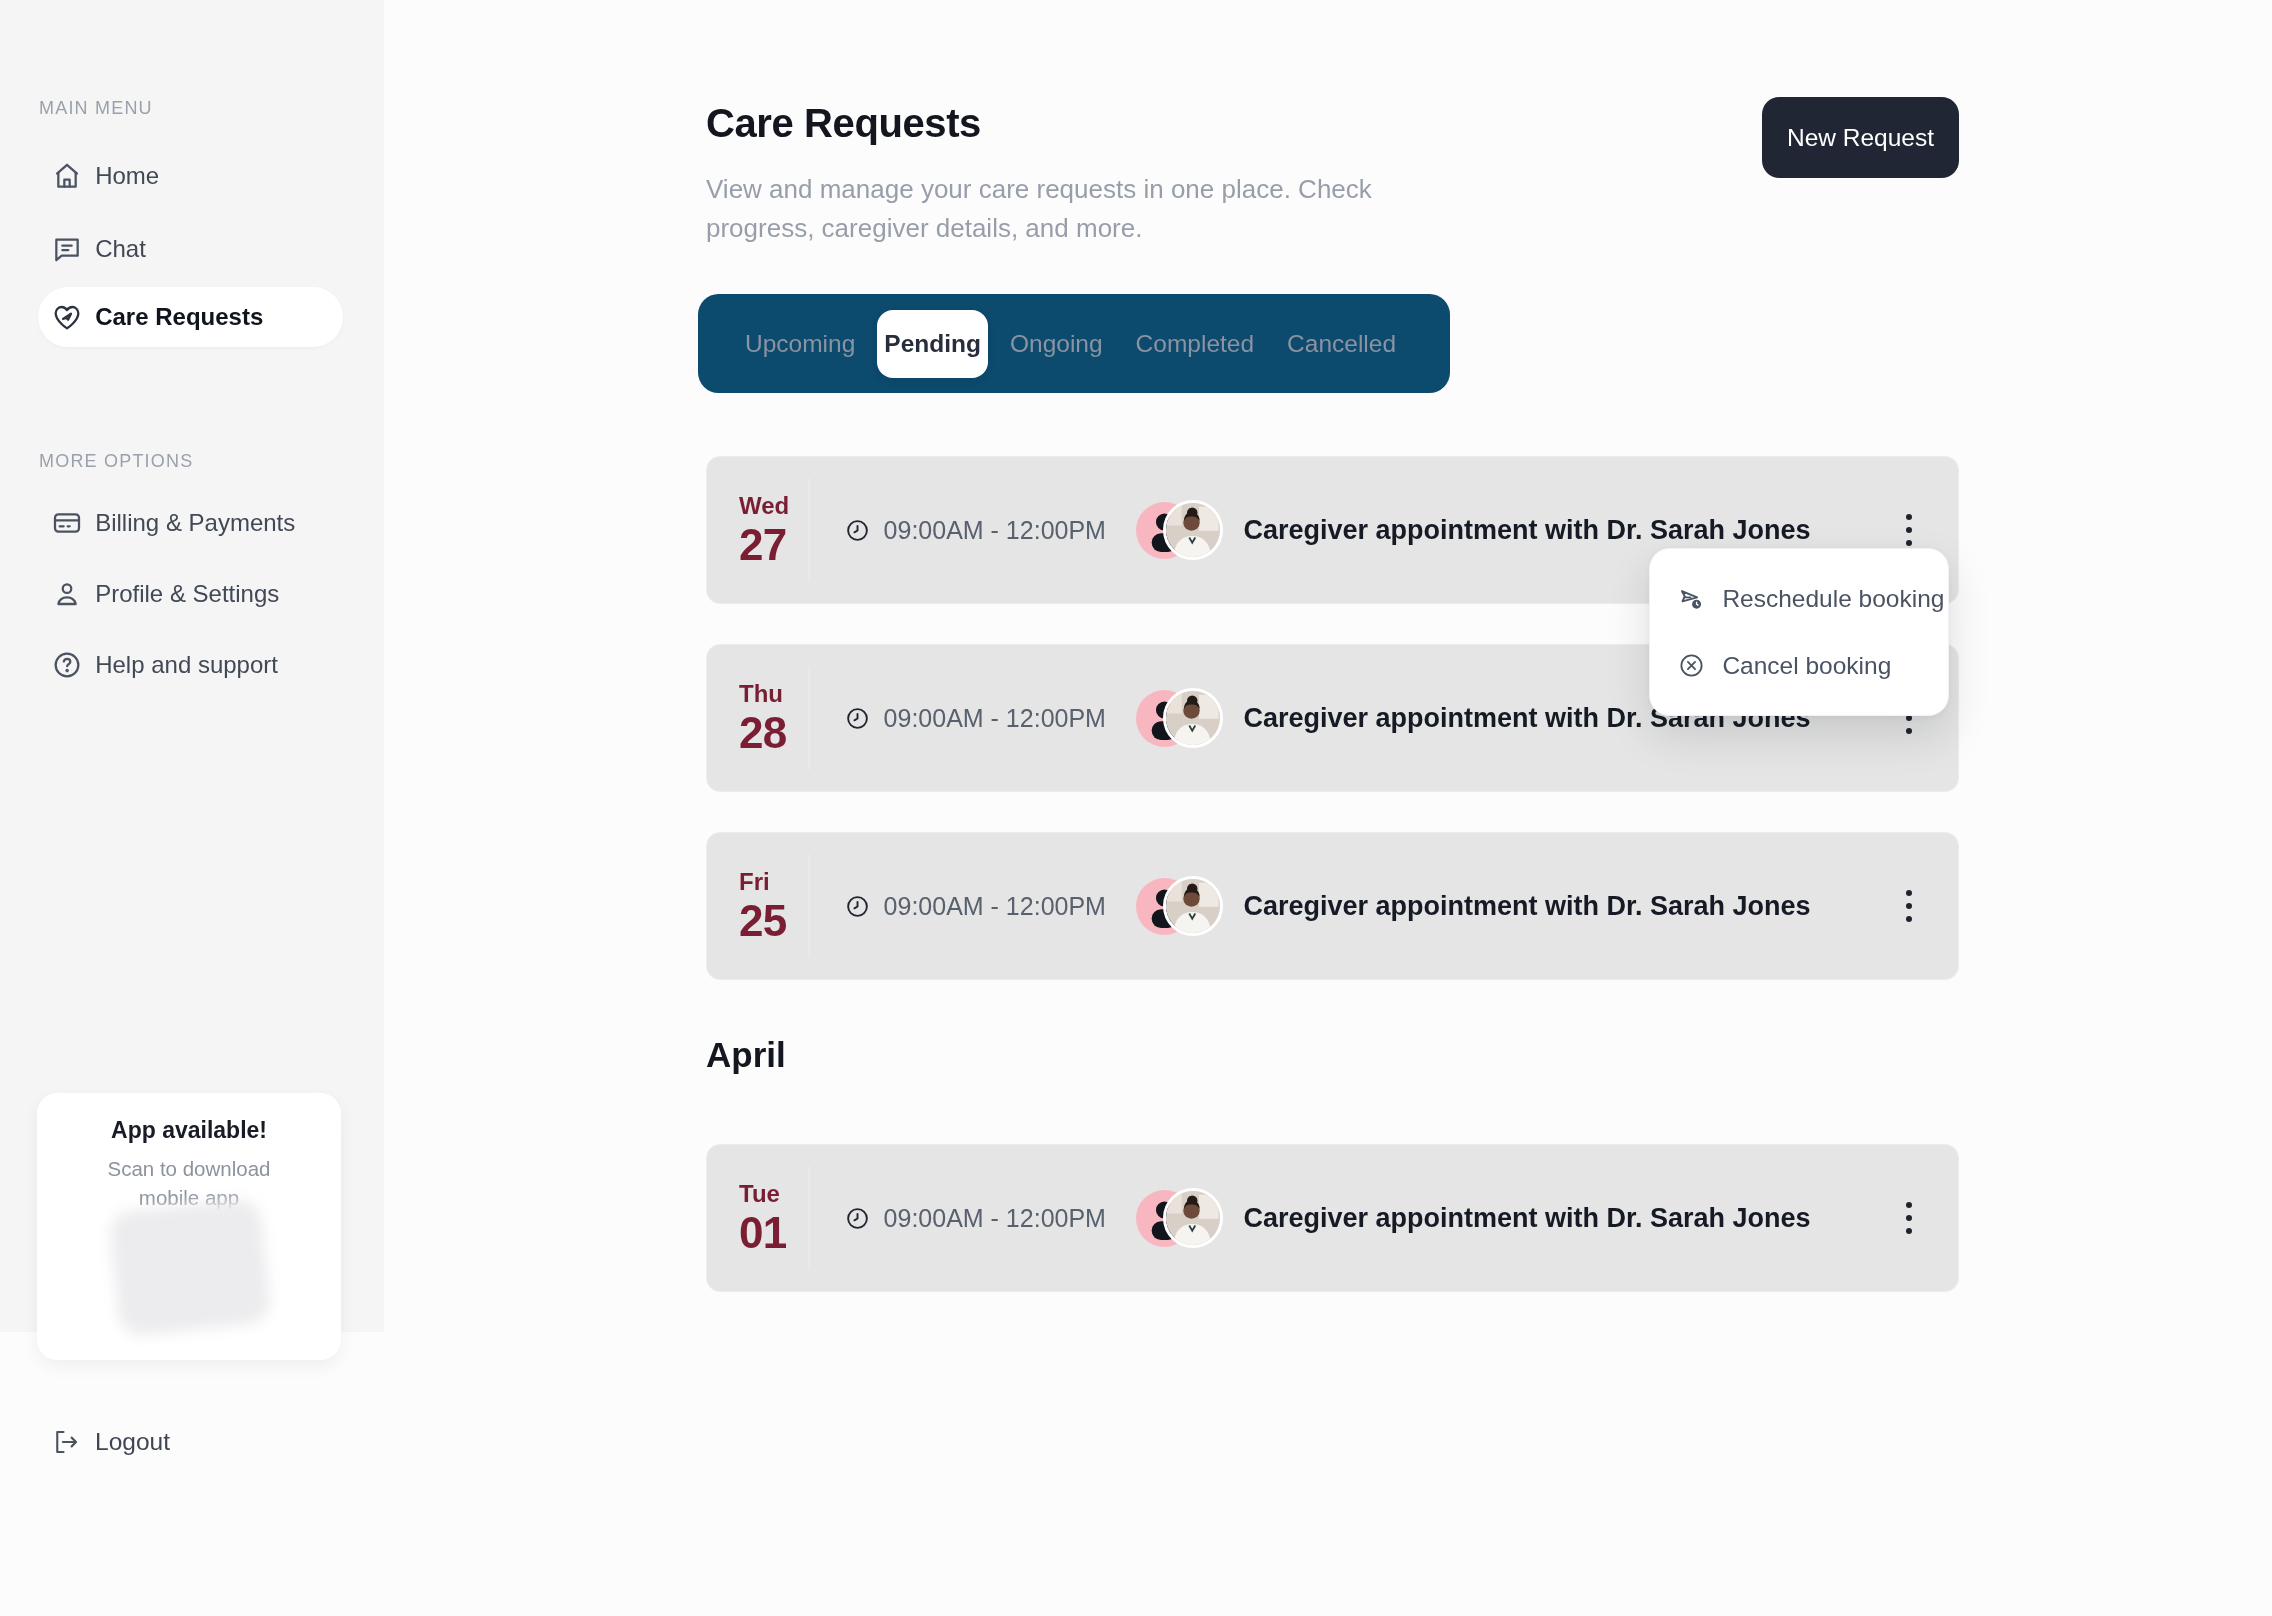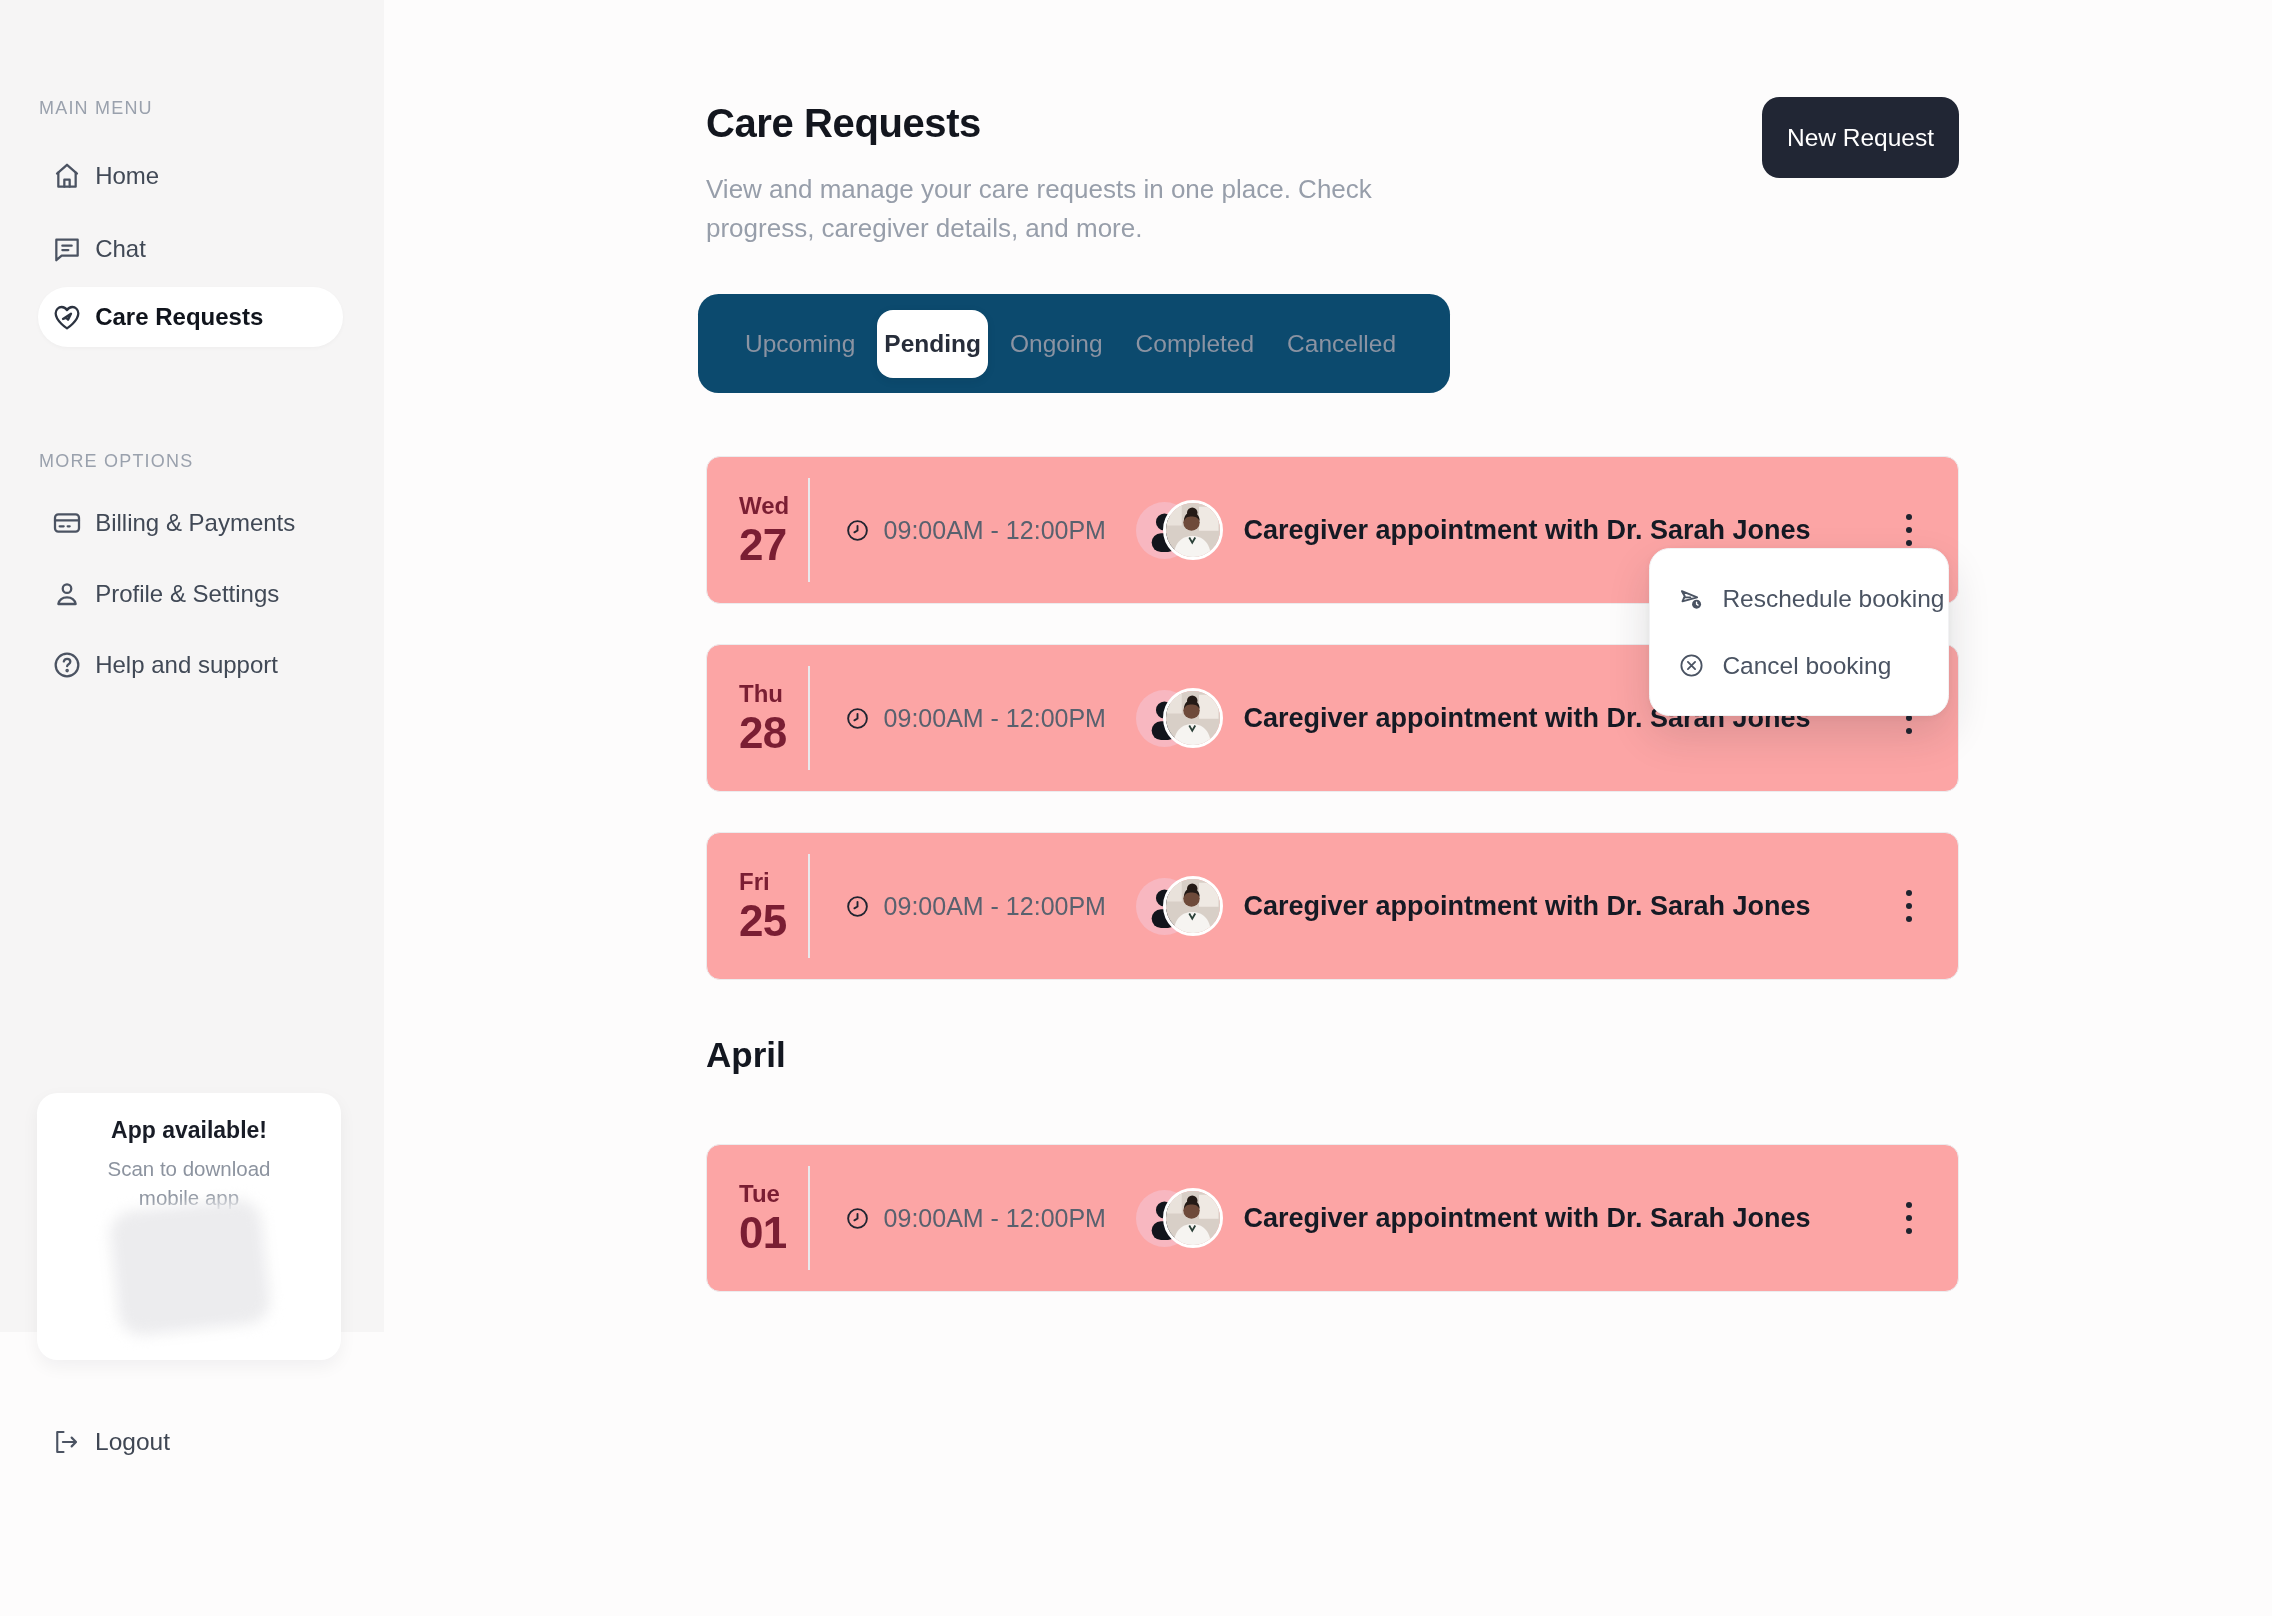--- a/index.html
+++ b/index.html
@@ -35,21 +35,21 @@
                      font-family:inherit; cursor:pointer; }
 
   
   .tabs { position:absolute; left:698px; top:294px; width:752px; height:99px; background:#0c4a6e;
           border-radius:20.5px; display:flex; align-items:center; padding:0 36px; gap:11px; }
   .tab { font-size:24.5px; color:#8b93a2; padding:0 11px; cursor:pointer; white-space:nowrap; }
   .tab.active { background:#ffffff; color:#272d3a; font-weight:600; padding:20px 7px; border-radius:16px;
                 box-shadow:0 2.4px 8px rgba(20,24,40,0.08); }
 
   
-  .card { position:absolute; left:706px; width:1253px; height:148px; background:#fca5a5;
+  .card { position:absolute; left:706px; width:1253px; height:148px; background:#e5e5e5;
           border:1.2px solid #ececee; border-radius:14px; display:flex; align-items:center;
           padding:0 35px 0 32px; }
   .date-block { width:69px; flex:0 0 69px; }
   .date-day { font-size:24px; font-weight:600; color:#7a1e33; line-height:28px; }
   .date-num { font-size:44px; font-weight:700; color:#7a1e33; line-height:49px; letter-spacing:-0.8px; }
   .vline { width:1.6px; height:104px; background:#e9e9ed; flex:0 0 1.6px; }
   .clock { width:25px; height:25px; margin-left:35px; color:#1f2430; flex:0 0 25px; }
   .time { margin-left:14px; font-size:25px; color:#59616e; font-weight:500; white-space:nowrap; }
   .avatars { display:flex; align-items:center; margin-left:30px; flex:0 0 auto; }
   .avatar { width:57px; height:57px; border-radius:50%; overflow:hidden; }

